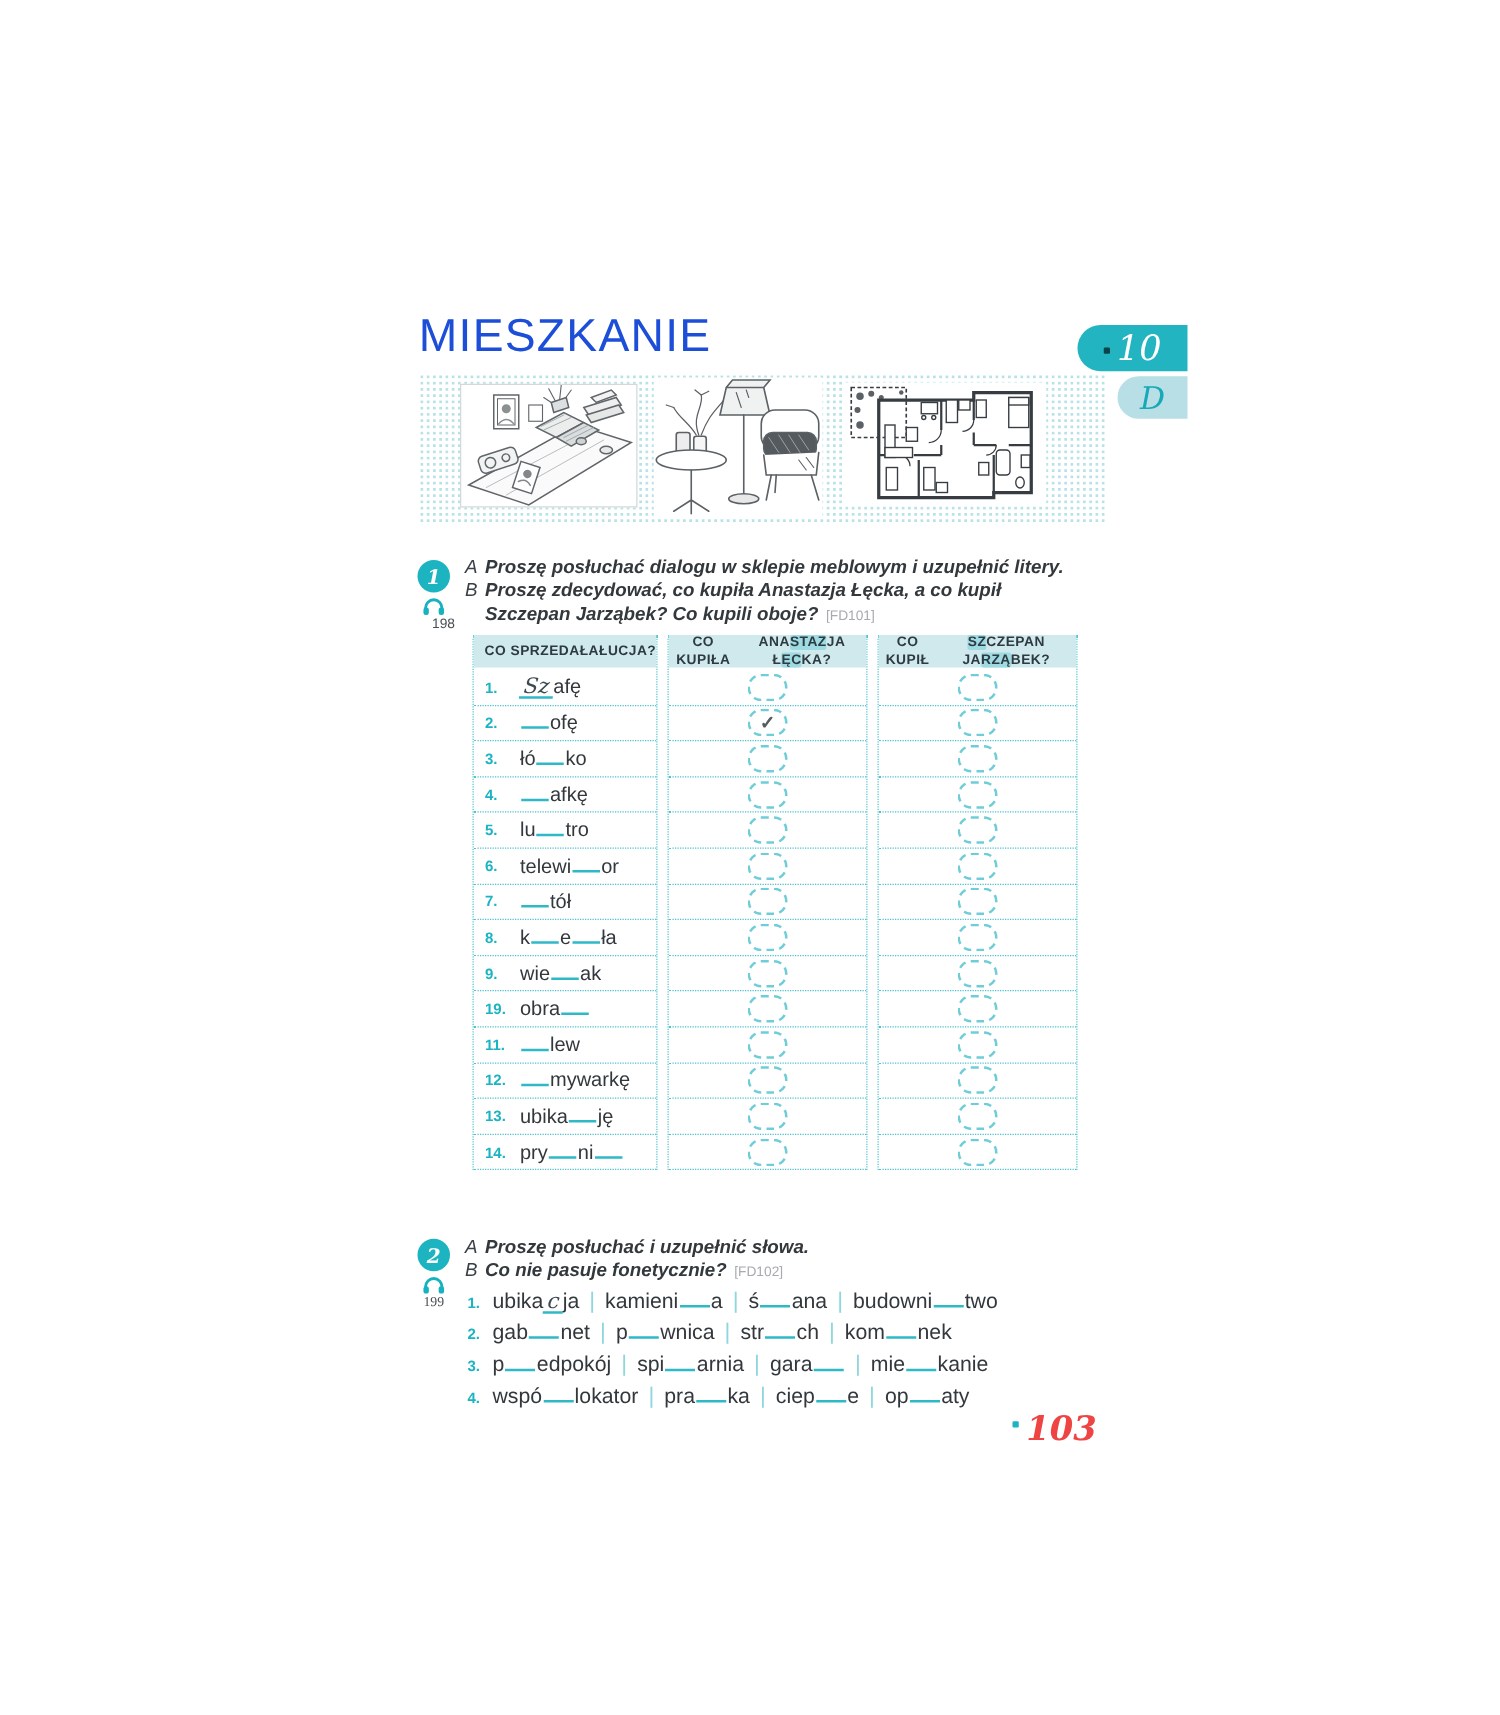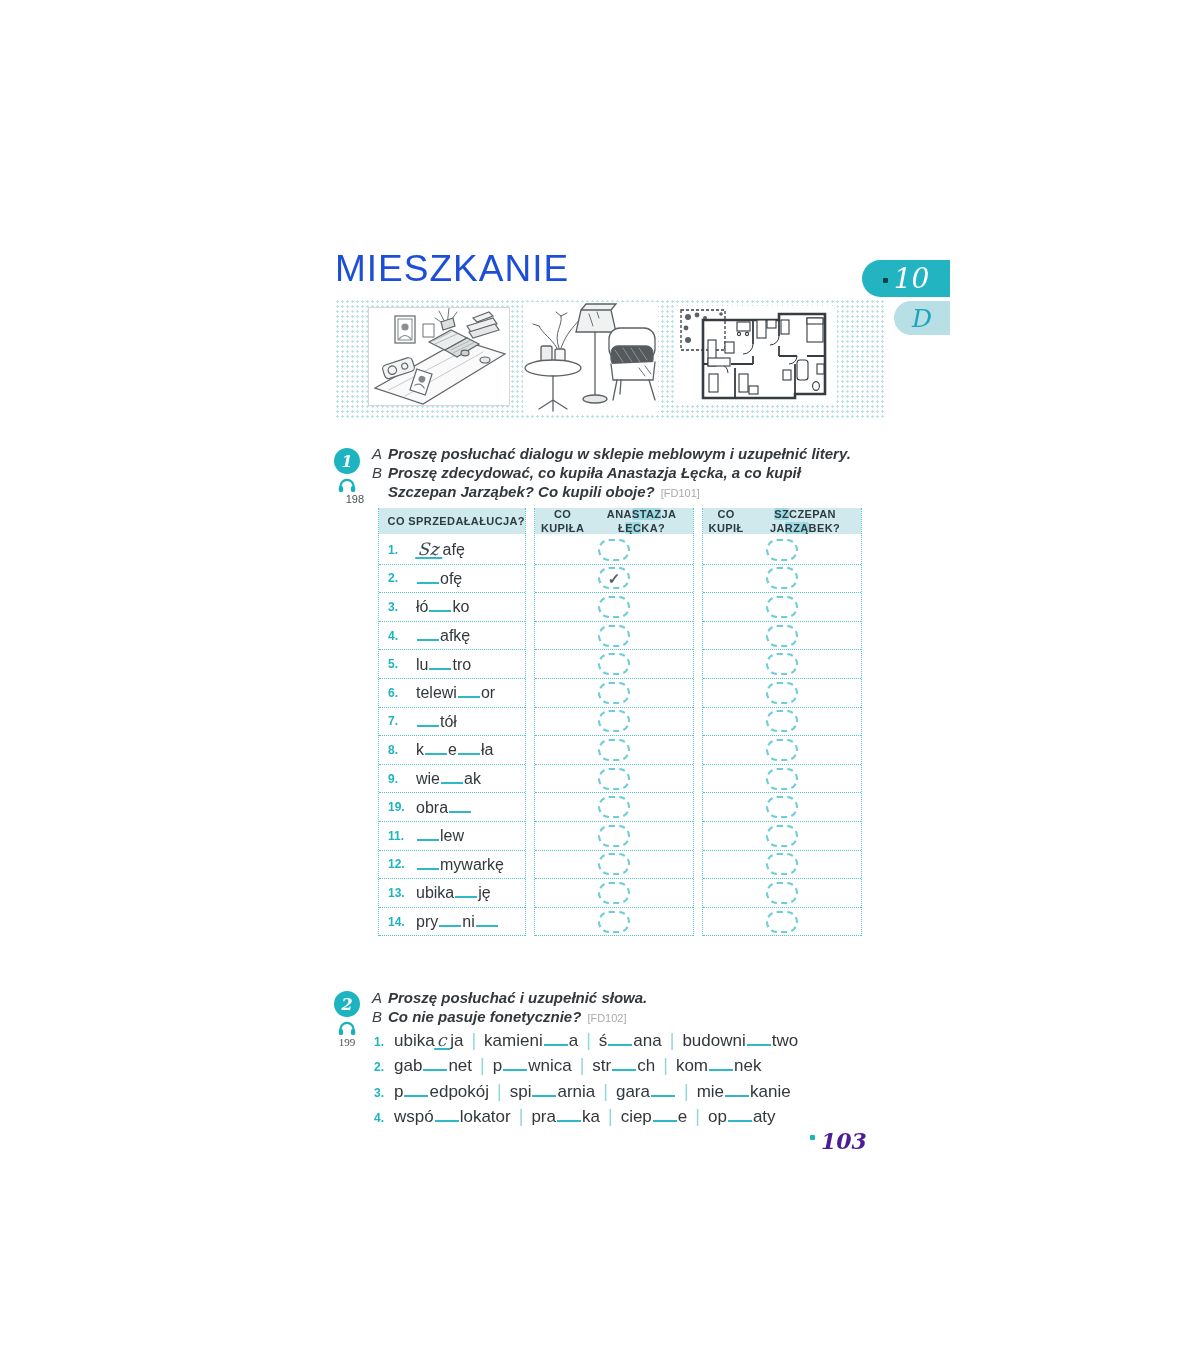--- a/index.html
+++ b/index.html
@@ -92,21 +92,21 @@
   .item{height:25.3px;display:flex;align-items:baseline;font-size:17px;color:#33383c;white-space:nowrap;}
   .item-num{width:20px;flex:none;font-size:12px;font-weight:bold;color:#1db4c2;}
   .item .blank{width:24px;}
   .sep{color:#8fd6dd;margin:0 8px;font-size:18px;}
 
   
   .page-num{
     position:absolute;left:810px;top:1128px;display:flex;align-items:center;gap:6px;
   }
   .page-num-dot{width:5px;height:5px;background:#1db4c2;border-radius:1px;margin-top:-8px;}
-  .page-num-text{font-family:"DejaVu Serif",serif;font-style:italic;font-weight:bold;font-size:22px;color:#4c1d95;}
+  .page-num-text{font-family:"DejaVu Serif",serif;font-style:italic;font-weight:bold;font-size:27px;color:#ef4444;}
 </style>
 </head>
 <body>
 
 <div class="page">
 
   <div class="title">MIESZKANIE</div>
 
   <div class="unit-pill">
     <span class="unit-dot"></span>

